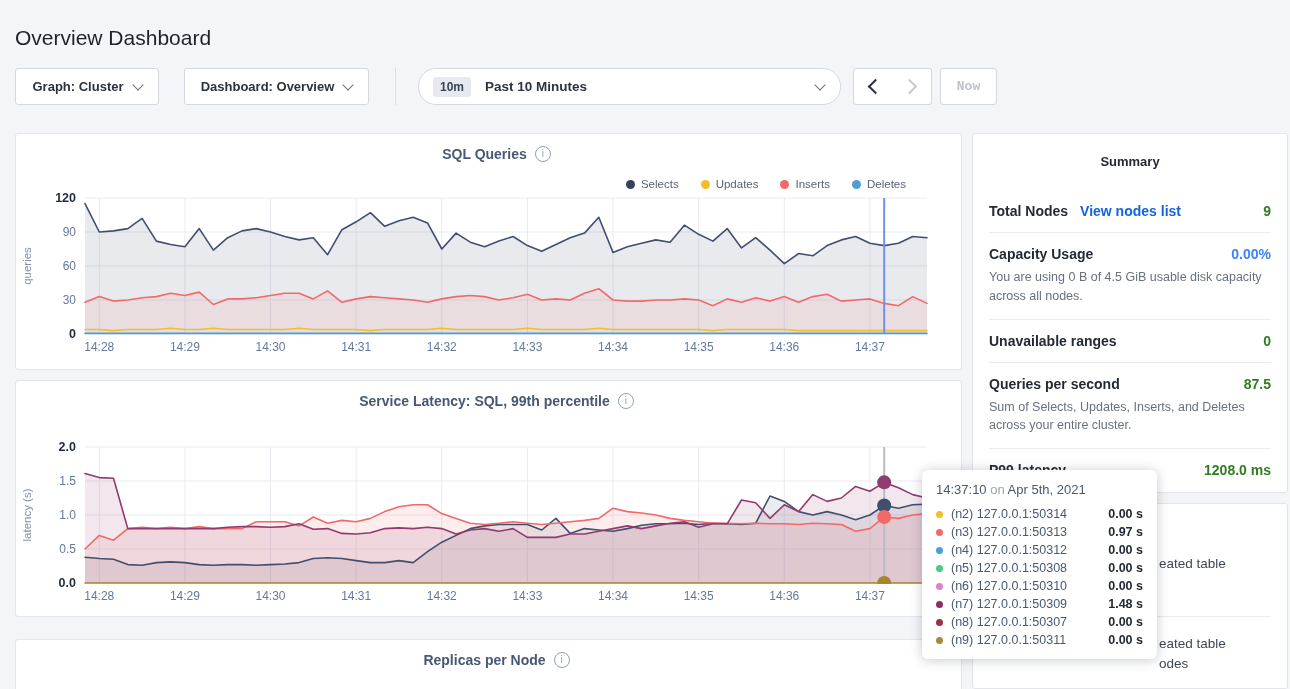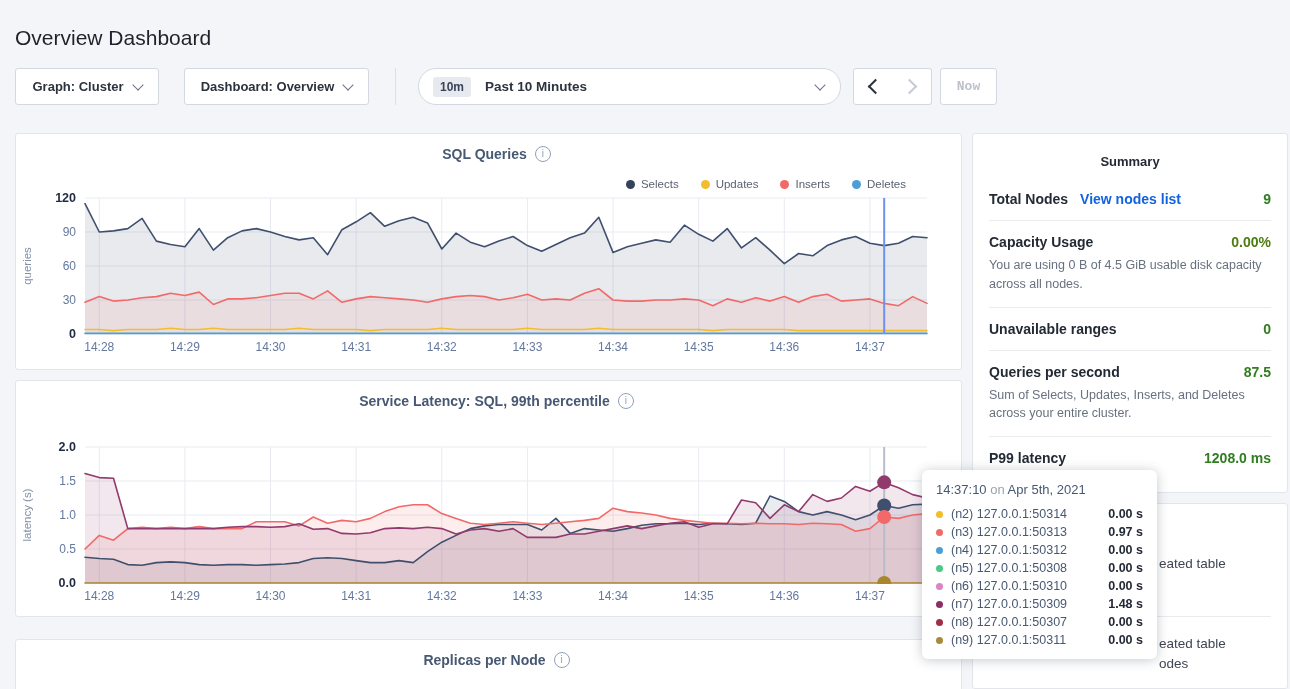--- a/index.html
+++ b/index.html
@@ -39,21 +39,21 @@
               font-size:11.5px;color:#5a6372;}
   .legend-item{display:flex;align-items:center;}
   .legend-dot{width:9px;height:9px;border-radius:50%;display:inline-block;margin-right:6px;}
   svg.chart{position:absolute;left:1px;}
   #sql-chart{top:54px;}
   #latency-chart{top:56px;}
 
   
   .sidebar{position:absolute;left:972px;top:133px;width:316px;height:556px;}
   .summary-card{height:360px;padding:14px 16px 0;overflow:hidden;}
-  .sum-heading{text-align:center;font-size:13px;font-weight:700;margin:6px 0 20px;color:#242a35;}
+  .sum-heading{text-align:center;font-size:13px;font-weight:700;margin:6px 0 32px;color:#242a35;}
   .sum-row{padding:13px 0;border-bottom:1px solid #e9ebef;}
   .sum-row.first{padding-top:2px;}
   .sum-row.last{border-bottom:none;}
   .sum-main{display:flex;align-items:center;font-size:14px;font-weight:700;}
   .sum-link{margin-left:12px;cursor:pointer;}
   .sum-value{margin-left:auto;}
   .sum-desc{font-size:12.5px;color:#68717f;font-weight:400;line-height:1.5;margin-top:6px;}
 
   .events-card{position:relative;margin-top:10px;height:186px;}
   .event-frag-1{position:absolute;left:186px;top:52px;font-size:13.5px;color:#3e4654;}
@@ -248,21 +248,21 @@
         <div class="sum-main">
           <span>Total Nodes</span>
           <span class="sum-link" style="color: rgb(18, 99, 224);">View nodes list</span>
           <span class="sum-value" style="color: rgb(47, 125, 32);">9</span>
         </div>
       </div>
 
       <div class="sum-row">
         <div class="sum-main">
           <span>Capacity Usage</span>
-          <span class="sum-value" style="color: #4d7c0f;">0.00%</span>
+          <span class="sum-value" style="color: #3b82f6;">0.00%</span>
         </div>
         <div class="sum-desc">You are using 0 B of 4.5 GiB usable disk capacity across all nodes.</div>
       </div>
 
       <div class="sum-row">
         <div class="sum-main">
           <span>Unavailable ranges</span>
           <span class="sum-value" style="color: rgb(47, 125, 32);">0</span>
         </div>
       </div>

